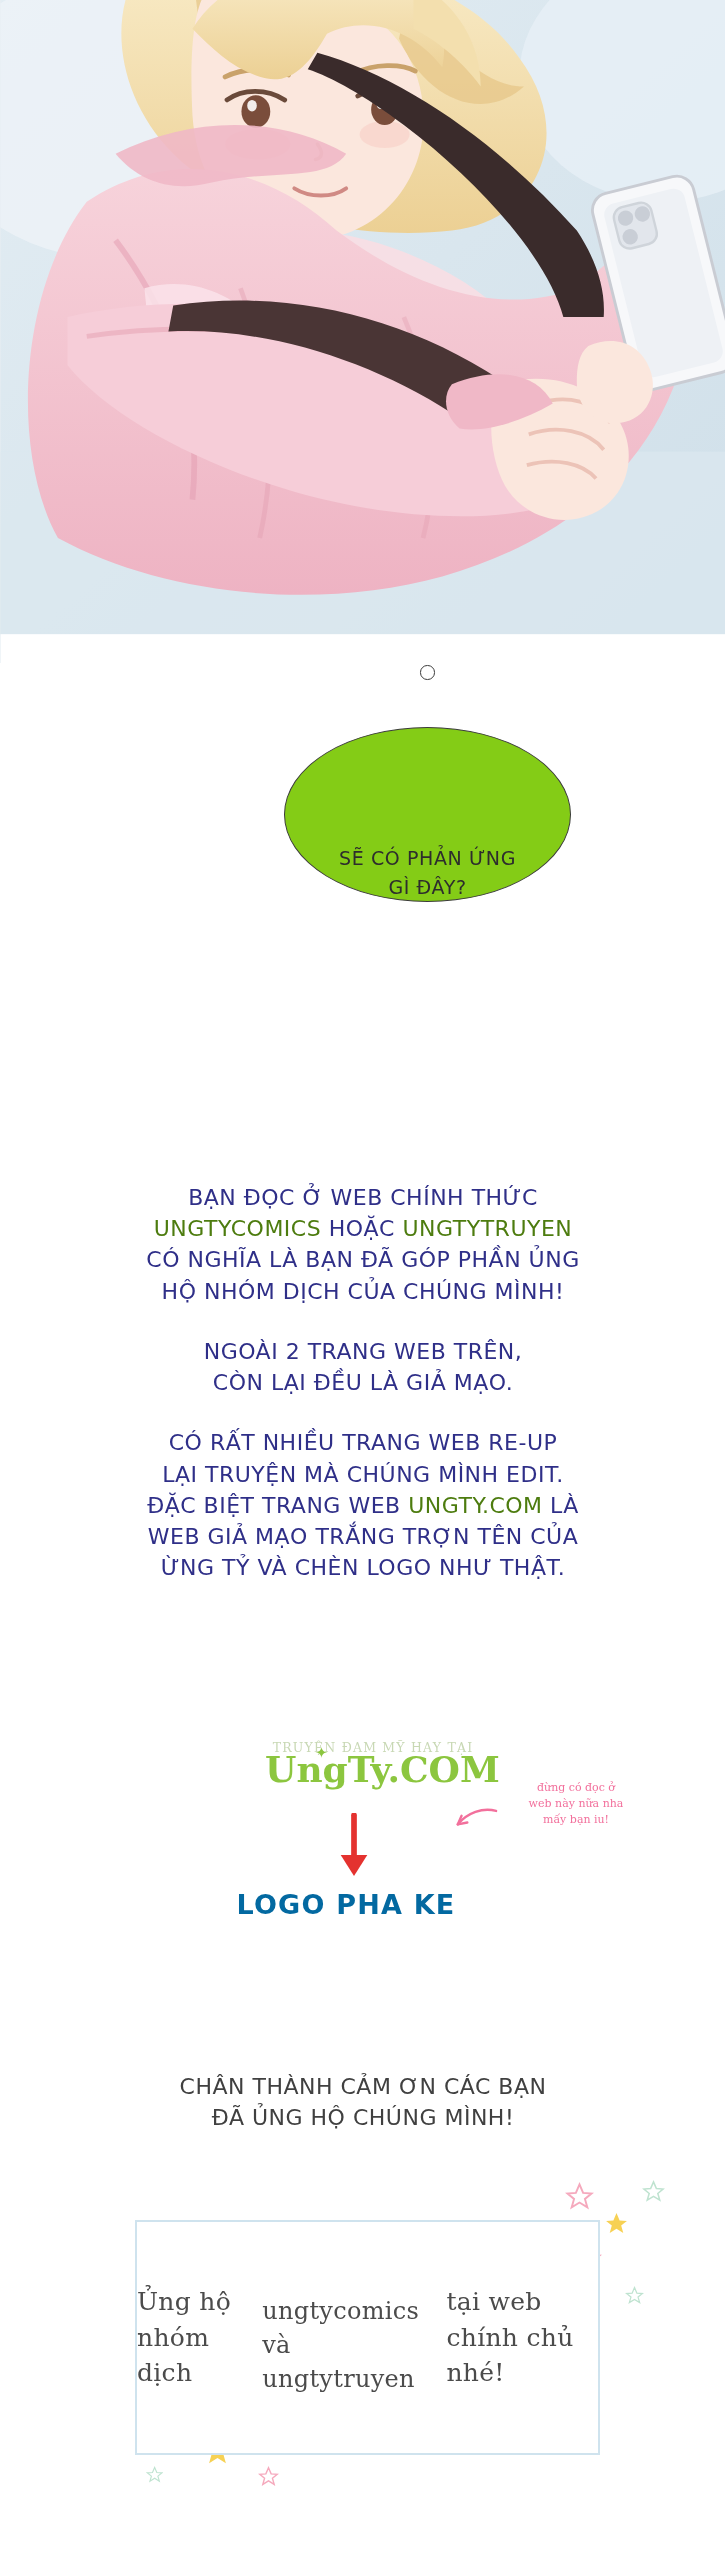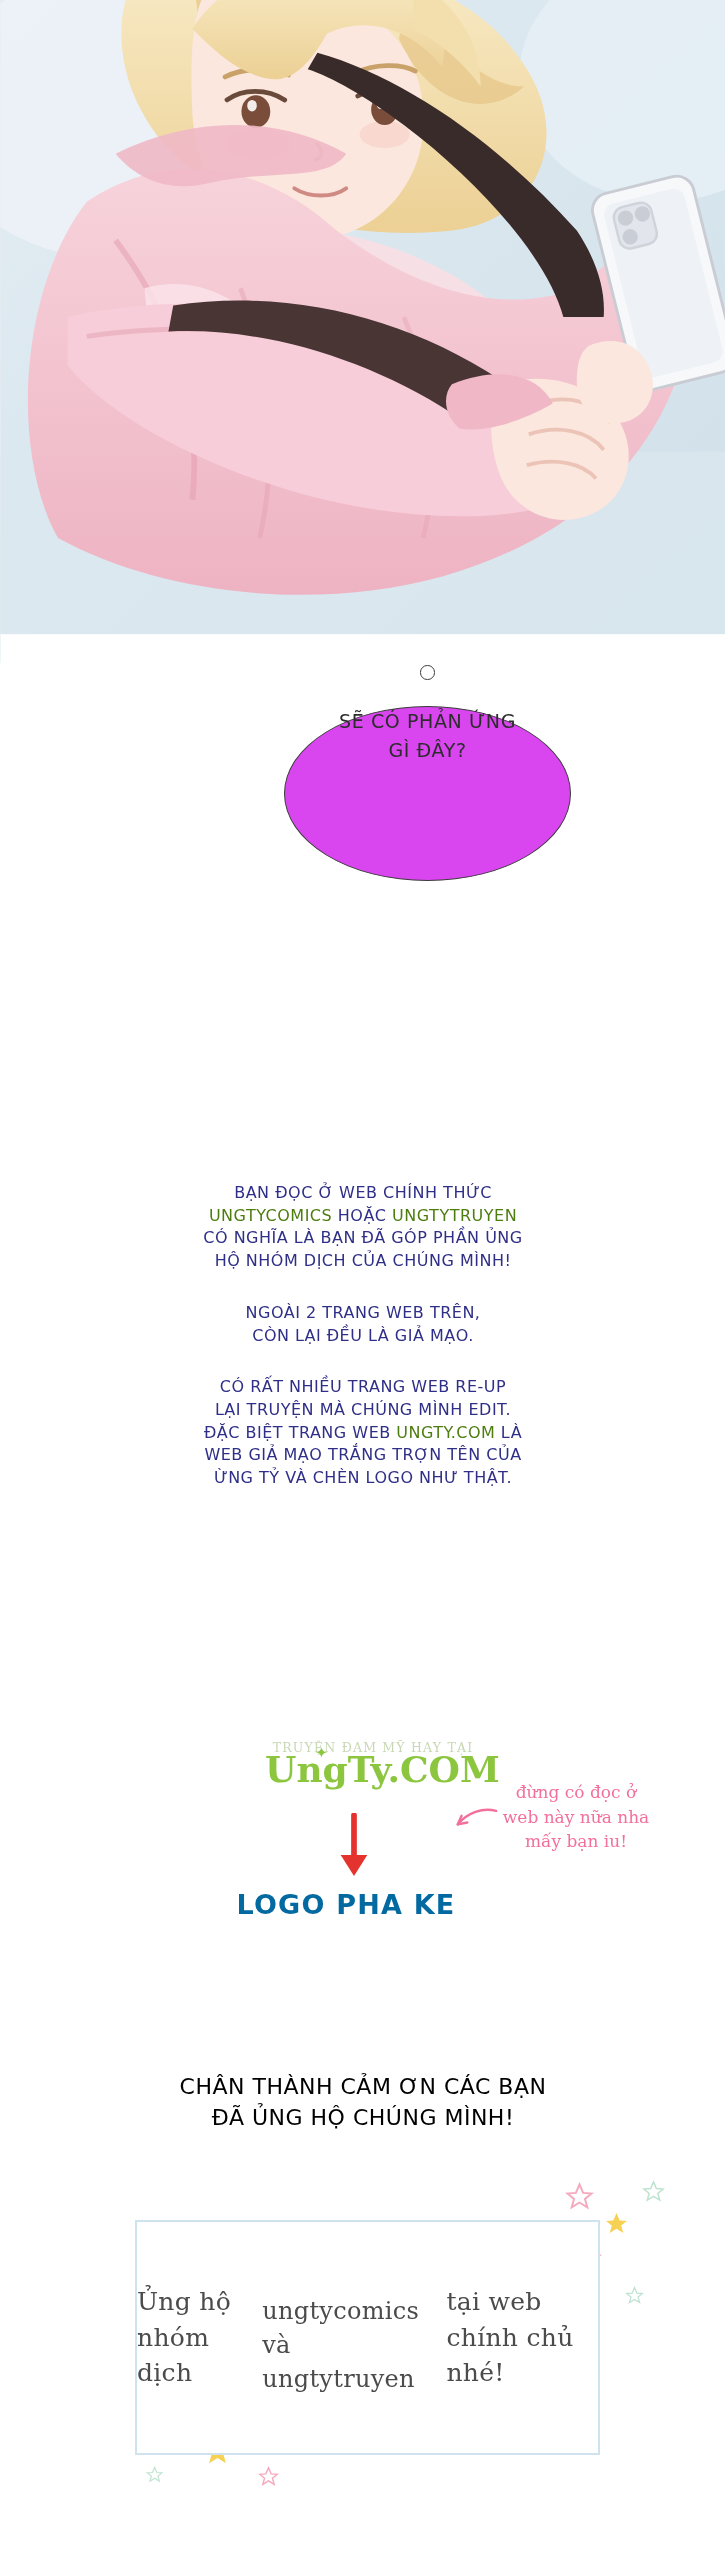--- a/index.html
+++ b/index.html
@@ -45,28 +45,28 @@
     top: 19px;
     width: 12.5px;
     height: 12.5px;
     border: 1.9px solid #3b3b3b;
     border-radius: 50%;
     background: #fff;
   }
   .bubble-main {
     position: absolute;
     left: 0px;
-    top: 60px;
+    top: 81px;
     width: 285px;
     height: 173px;
     border: 1.9px solid #3b3b3b;
     border-radius: 50% / 50%;
-    background: #d946ef;
+    background: #84cc16;
     display: flex;
-    align-items: flex-start;
+    align-items: flex-end;
     justify-content: center;
   }
   .bubble-text {
     text-align: center;
     font-family: "DejaVu Sans", sans-serif;
     font-size: 19px;
     letter-spacing: 0.6px;
     line-height: 1.5;
     color: #2d2d2d;
     text-transform: uppercase;
@@ -76,21 +76,21 @@
   
   .msg-block {
     position: absolute;
     left: 0;
     top: 1182px;
     width: 726px;
     text-align: center;
   }
   .msg-para {
     font-family: "DejaVu Sans", sans-serif;
-    font-size: 16px;
+    font-size: 22px;
     line-height: 1.42;
     letter-spacing: 0.5px;
     color: #2f2f88;
     text-transform: uppercase;
     margin: 0 0 29px 0;
   }
   .hl { color: #4d7c0f; }
 
   
   .fake-logo-area {
@@ -154,21 +154,21 @@
     letter-spacing: 1.2px;
   }
 
   .pink-note {
     position: absolute;
     left: 492px;
     top: 40px;
     width: 168px;
     text-align: center;
     font-family: "DejaVu Serif", serif;
-    font-size: 17px;
+    font-size: 11px;
     line-height: 1.45;
     color: #f2709c;
   }
   .pink-arrow {
     position: absolute;
     left: 452px;
     top: 65px;
     width: 46px;
     height: 33px;
   }
@@ -179,21 +179,21 @@
     left: 0;
     top: 2071px;
     width: 726px;
     text-align: center;
   }
   .thanks-para {
     font-family: "DejaVu Sans", sans-serif;
     font-size: 22px;
     line-height: 1.42;
     letter-spacing: 0.5px;
-    color: #000000;
+    color: #404040;
     text-transform: uppercase;
     margin: 0;
   }
 
   
   .footer-card {
     position: absolute;
     left: 135px;
     top: 2220px;
     width: 461px;

